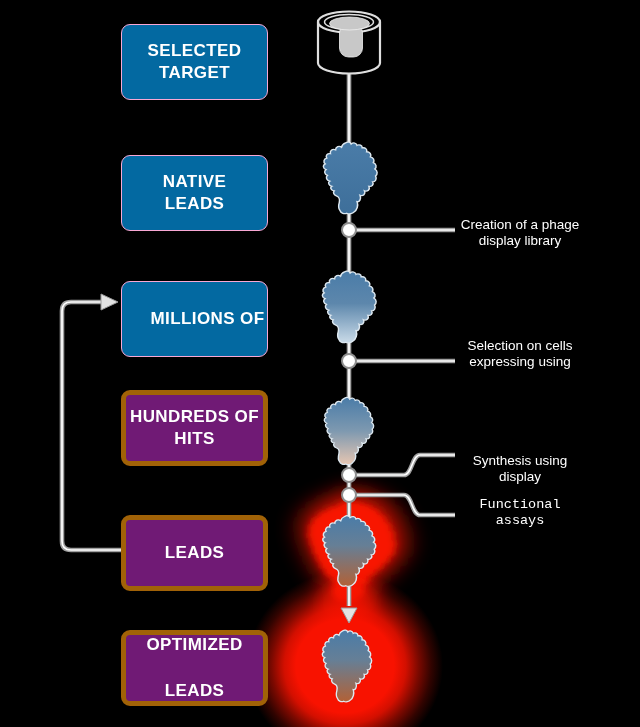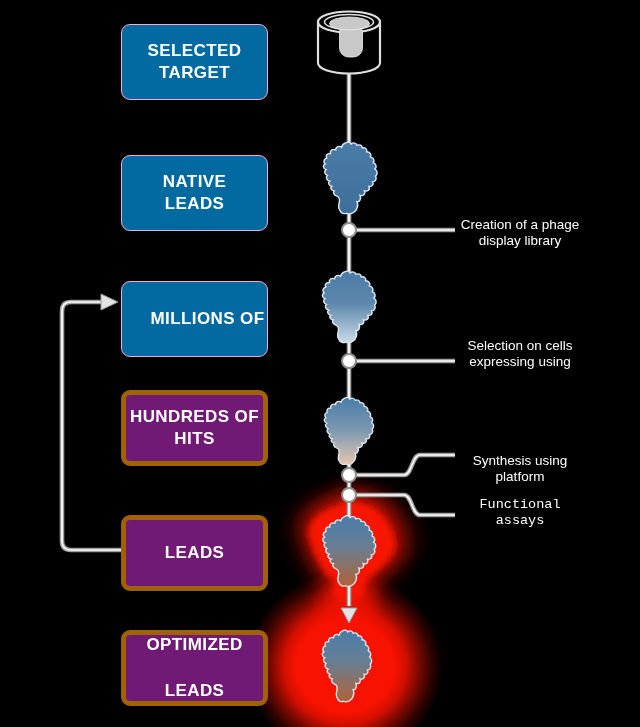--- a/index.html
+++ b/index.html
@@ -159,20 +159,20 @@
   <div class="annotation a1">
     <span class="ln">Creation of a phage</span>
     <span class="ln">display library</span>
   </div>
   <div class="annotation a2">
     <span class="ln">Selection on cells</span>
     <span class="ln">expressing using</span>
   </div>
   <div class="annotation a3">
     <span class="ln">Synthesis using</span>
-    <span class="ln">platform</span>
+    <span class="ln">display</span>
   </div>
   <div class="annotation a4">
     <span class="ln">Functional</span>
     <span class="ln">assays</span>
   </div>
 
 </div>
 
 </body></html>

